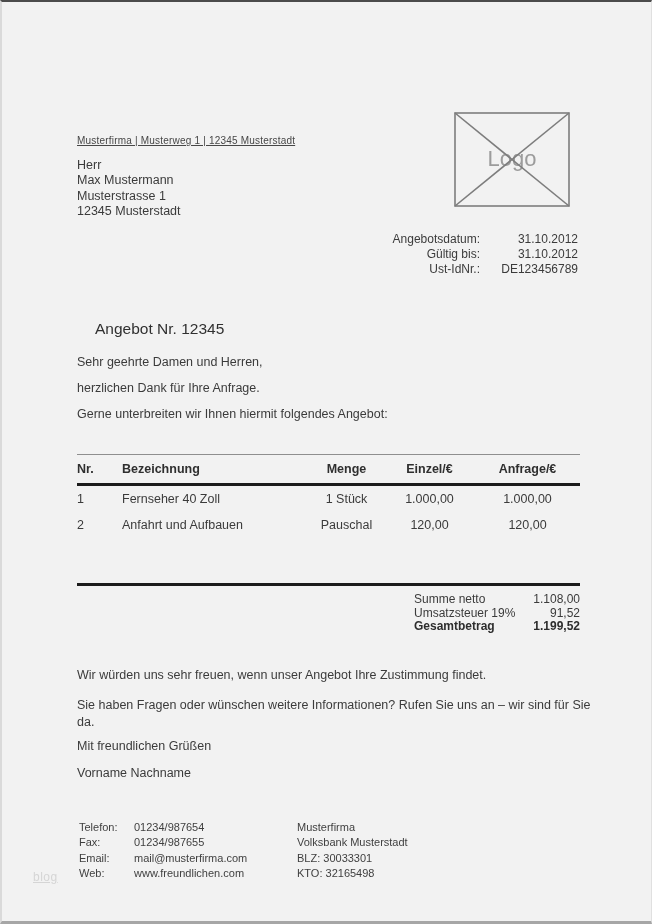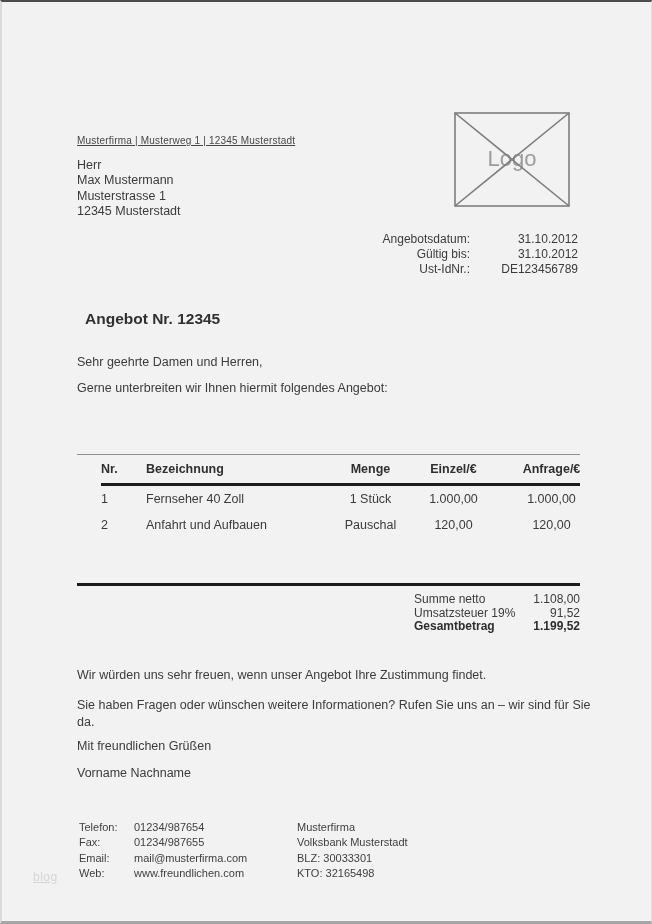--- a/index.html
+++ b/index.html
@@ -8,27 +8,27 @@
     background:#f2f2f2; overflow:hidden;
     border-top:2px solid #4c4c4c; border-bottom:3px solid #a6a6a6;
     border-left:2px solid #dadada; border-right:1px solid #e0e0e0;
     font-family:"Liberation Sans", sans-serif; color:#3b3b3b;
   }
   .abs { position:absolute; }
   .sender { left:75px; top:133px; font-size:10px; text-decoration:underline; color:#474747; letter-spacing:.2px; }
   .recipient { left:75px; top:156px; font-size:12.5px; line-height:15.4px; }
   .logo { left:452px; top:110px; width:116px; height:95px; }
   .meta { right:73px; top:230px; font-size:12px; line-height:15px; }
-  .meta-row { display:grid; grid-template-columns:auto 90px; column-gap:18px; }
+  .meta-row { display:grid; grid-template-columns:auto 90px; column-gap:8px; }
   .meta-row span { text-align:right; white-space:nowrap; }
-  .title { left:75px; top:300px; margin:8px; font-size:15.5px; font-weight:bold; color:#303030; }
+  .title { left:75px; top:300px; margin:18px; font-size:15.5px; font-weight:normal; color:#303030; }
   .greeting { left:75px; top:352px; font-size:12.5px; }
   .greeting p { margin:0 0 10px 0; line-height:16px; }
   .items { left:75px; top:452px; width:503px; border-top:1px solid #8f8f8f; font-size:12.5px; }
-  .trow { display:grid; grid-template-columns:45px 187px 75px 91px 105px; align-items:center;margin-left:24px; }
+  .trow { display:grid; grid-template-columns:45px 187px 75px 91px 105px; align-items:center; }
   .thead { height:28px; font-weight:bold; border-bottom:3px solid #1c1c1c; color:#2f2f2f; }
   .tr { height:26px; }
   .c-right { text-align:center; }
   .totals-sub { left:412px; top:550px; width:166px; font-size:12px; line-height:13.5px; }
   .totals-line { left:75px; top:581px; width:503px; height:3px; background:#1c1c1c; }
   .totals-final { left:412px; top:591px; width:166px; font-size:12px; line-height:13.5px; }
   .sumrow { display:flex; justify-content:space-between; }
   .sumrow.bold { font-weight:bold; color:#2d2d2d; }
   .closing-p1 { left:75px; top:665px; font-size:12.5px; line-height:16px; }
   .closing-p2 { left:75px; top:695px; width:518px; font-size:12.5px; line-height:17px; }
@@ -73,20 +73,21 @@
     <div class="meta-row">
       <span>Ust-IdNr.:</span>
       <span>DE123456789</span>
     </div>
   </div>
 
   <h1 class="abs title">Angebot Nr. 12345</h1>
 
   <div class="abs greeting">
     <p>Sehr geehrte Damen und Herren,</p>
+    <p>herzlichen Dank für Ihre Anfrage.</p>
     <p>Gerne unterbreiten wir Ihnen hiermit folgendes Angebot:</p>
   </div>
 
   <div class="abs items">
     <div class="trow thead">
       <span>Nr.</span>
       <span>Bezeichnung</span>
       <span class="c-right">Menge</span>
       <span class="c-right">Einzel/€</span>
       <span class="c-right">Anfrage/€</span>

